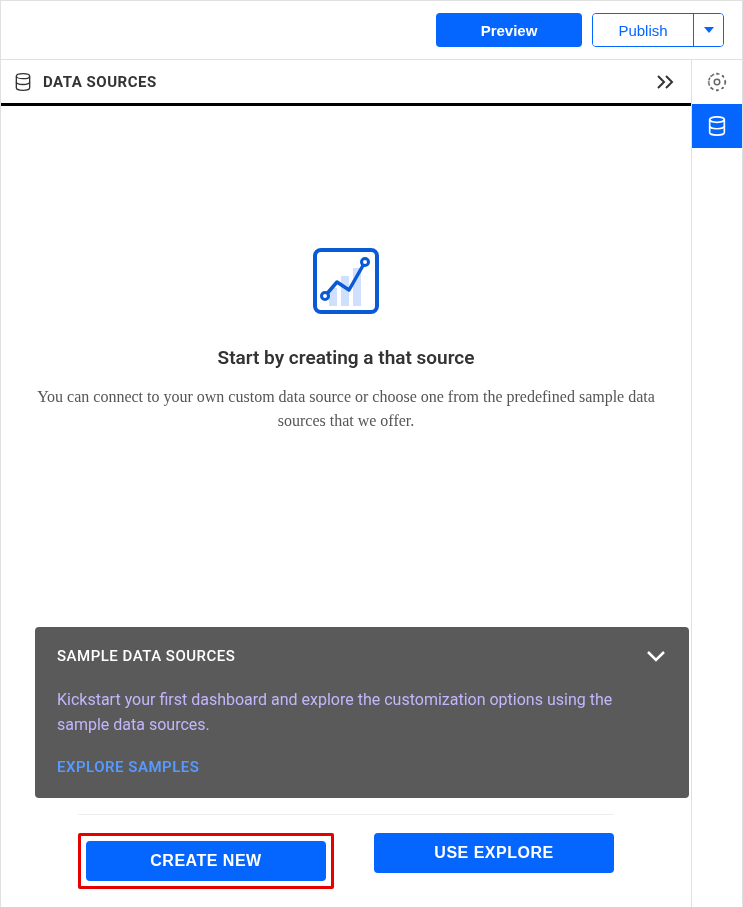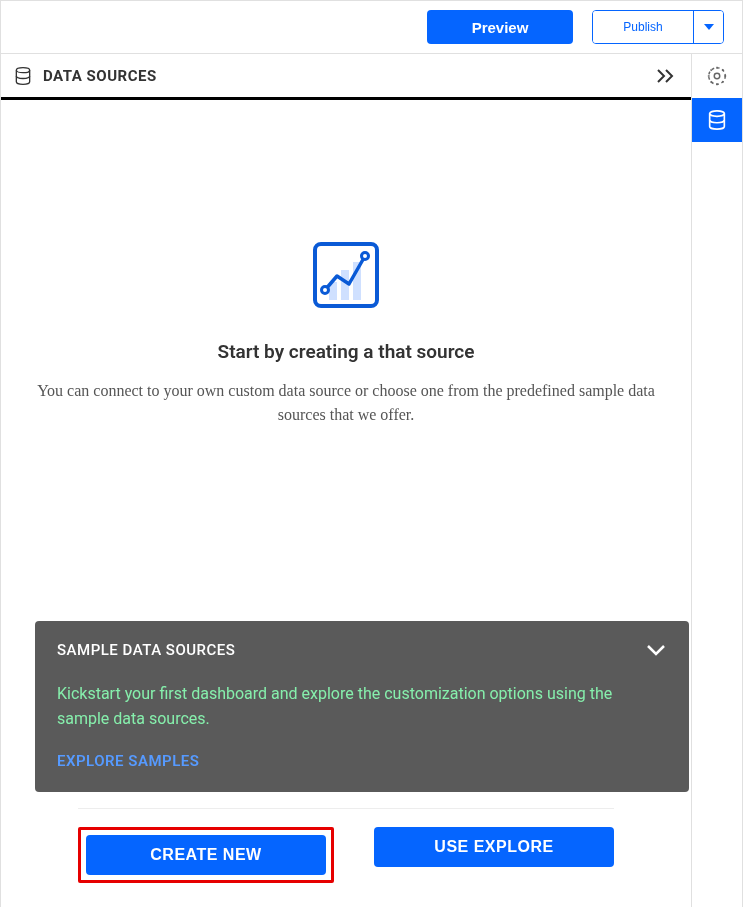--- a/index.html
+++ b/index.html
@@ -1,41 +1,41 @@
 <!DOCTYPE html>
 <html><head>
   <meta charset="utf-8">
   <style>
     * { box-sizing: border-box; margin: 0; padding: 0; }
     body { font-family: Roboto, "Segoe UI", Arial, sans-serif; width: 743px; height: 907px; background: #fff; overflow: hidden; }
     
-    .topbar { height: 54px; border: 1px solid #e0e0e0; display: flex; justify-content: flex-end; align-items: center; padding-right: 18px; gap: 19px; }
+    .topbar { height: 60px; border: 1px solid #e0e0e0; display: flex; justify-content: flex-end; align-items: center; padding-right: 18px; gap: 10px; }
     .btn-preview { background: #0565ff; color: #fff; border: none; border-radius: 4px; height: 34px; width: 146px; font-size: 15px; font-weight: 700; cursor: pointer; }
     .publish-group { display: flex; border: 1px solid #0565ff; border-radius: 4px; height: 34px; overflow: hidden; }
-    .btn-publish { background: #fff; color: #0565ff; border: none; width: 100px; font-size: 12px; font-weight: 500; cursor: pointer; }
+    .btn-publish { background: #fff; color: #0565ff; border: none; width: 100px; font-size: 15px; font-weight: 500; cursor: pointer; }
     .btn-publish-dropdown { background: #fff; border: none; border-left: 1px solid #0565ff; width: 30px; cursor: pointer; display: flex; align-items: center; justify-content: center; color: #0565ff; }
     
     .main { display: flex; height: 856px; border-left: 1px solid #e0e0e0; border-right: 1px solid #e0e0e0; border-bottom: 1px solid #e0e0e0; }
     .panel { flex: 1; border-right: 1px solid #e0e0e0; display: flex; flex-direction: column; }
     .sidebar { width: 50px; display: flex; flex-direction: column; align-items: center; }
     
     .panel-header { height: 46px; display: flex; align-items: center; padding: 0 12px; border-bottom: 3px solid #000000; }
     .panel-header-icon { color: #333; }
     .panel-header-title { font-weight: 700; font-size: 15px; letter-spacing: 0.5px; color: #333; margin-left: 10px; flex: 1; }
     .collapse-btn { color: #555; cursor: pointer; padding: 4px; }
     
     .empty-state { flex: 1; display: flex; flex-direction: column; align-items: center; padding: 0 18px; }
     .illus-wrap { margin-top: 140px; }
     .empty-title { font-size: 19px; font-weight: 600; color: #333; margin-top: 30px; text-align: center; }
     .empty-desc { font-size: 16px; color: #555; margin-top: 16px; text-align: center; line-height: 1.5; padding: 0 6px; font-family: Liberation Serif, serif; }
     
     .sample-card { background: #5a5a5a; border-radius: 4px; margin-top: auto; padding: 20px 22px 22px 22px; width: 100%; margin-left: 32px; }
     .sample-head { display: flex; justify-content: space-between; align-items: center; }
     .sample-title { color: #fff; font-size: 15px; font-weight: 500; letter-spacing: 0.5px; }
-    .sample-desc { color: #86efac; font-size: 16px; margin-top: 22px; line-height: 1.6; }
+    .sample-desc { color: #c4b5fd; font-size: 16px; margin-top: 22px; line-height: 1.6; }
     .sample-link { color: #569aff; font-size: 15px; font-weight: 600; letter-spacing: 0.5px; margin-top: 20px; display: inline-block; cursor: pointer; }
     
     .footer-buttons { display: flex; gap: 40px; justify-content: center; padding: 18px 0 26px 0; border-top: 1px solid #ededed; margin-top: 16px; }
     .action-btn { width: 240px; height: 40px; border-radius: 4px; font-size: 16px; font-weight: 700; letter-spacing: 0.5px; cursor: pointer; }
     .btn-create { background: #0565ff; color: #fff; border: none; }
     .btn-existing { background: #0565ff; color: #fff; border: none; }
     .highlight-frame { border: 3px solid #e60000; border-radius: 2px; padding: 5px; }
     
     .side-icon { width: 50px; height: 44px; display: flex; align-items: center; justify-content: center; cursor: pointer; }
     .side-icon.active { background: #0565ff; color: #fff; }

